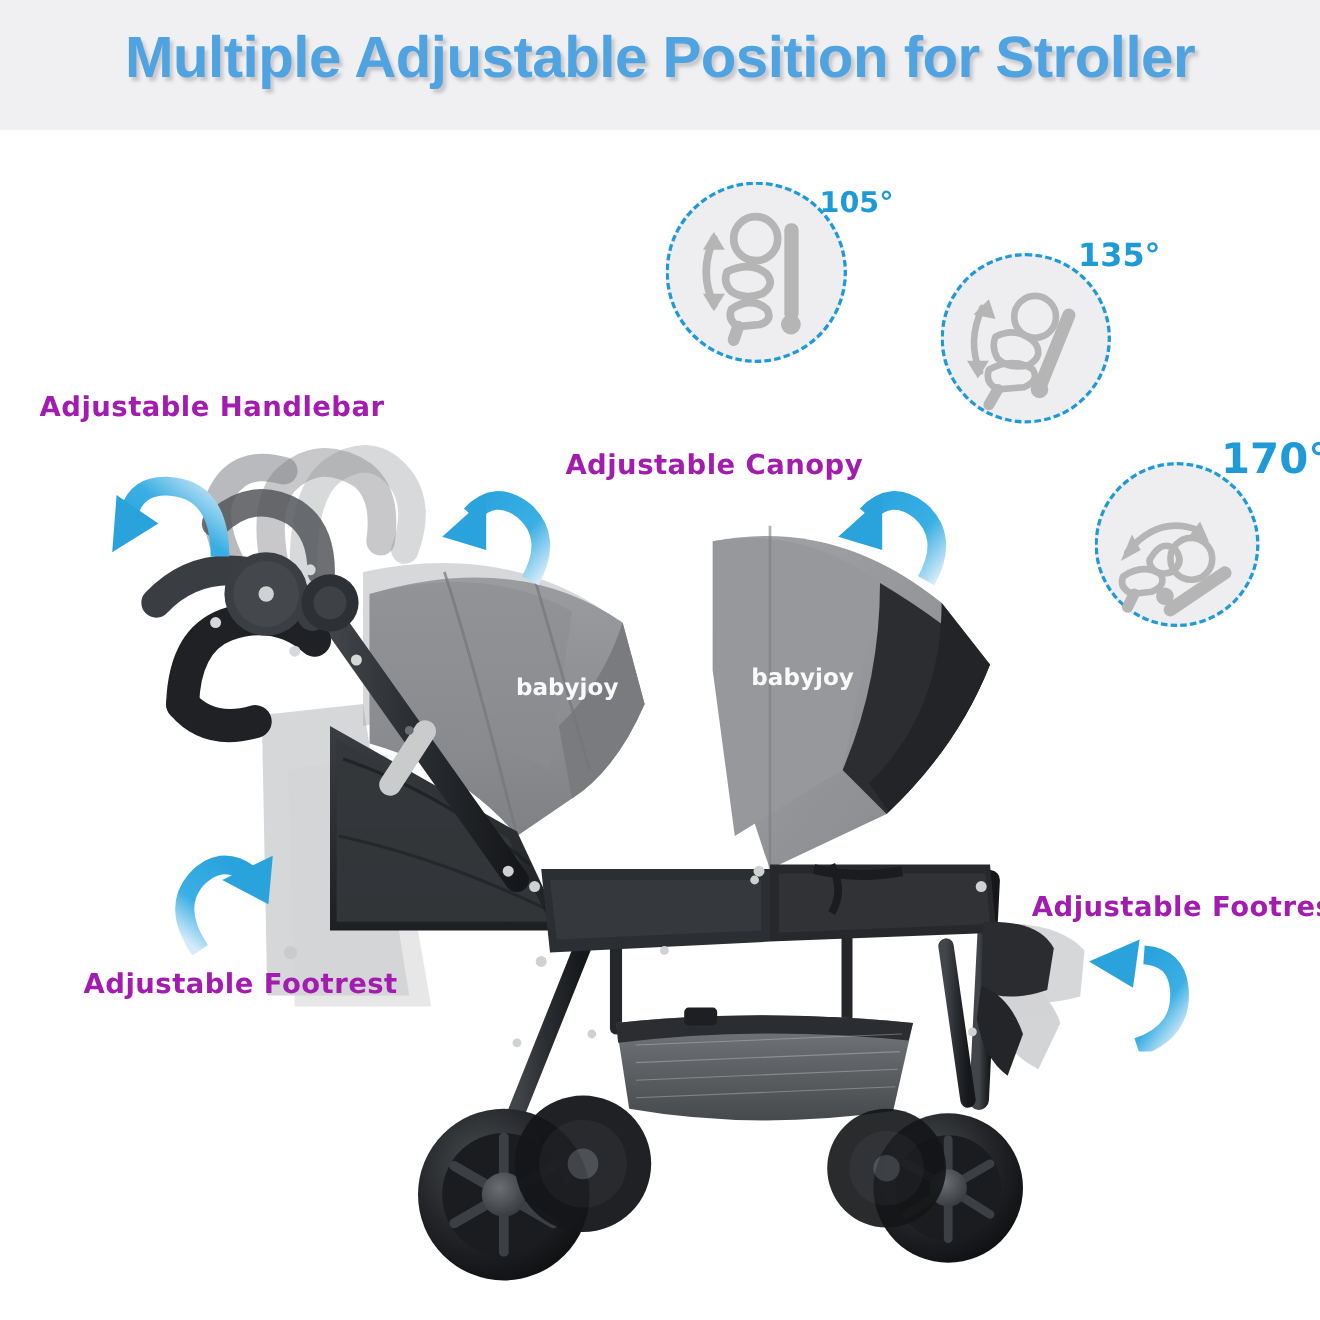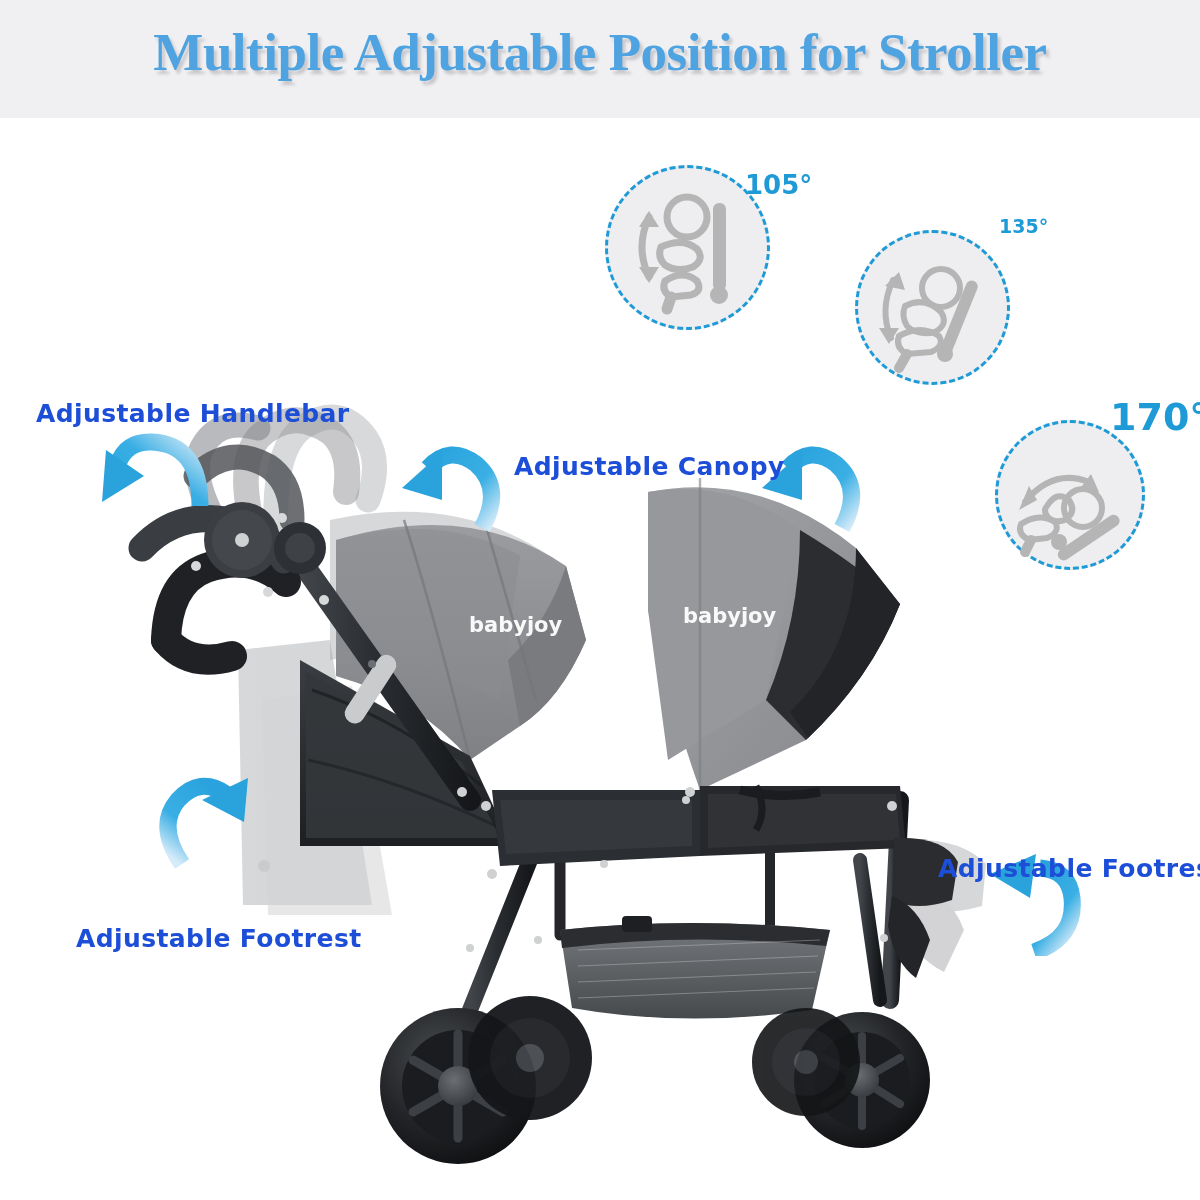--- a/index.html
+++ b/index.html
@@ -10,37 +10,36 @@
   }
 
   
   #header-band{
     position:absolute;left:0;top:0;width:1200px;height:118px;
     background:#f0f0f2;
   }
   #page-title{
     position:absolute;left:0;top:22px;width:1200px;
     text-align:center;
-    font-family:Liberation Serif, serif;
+    font-family:Liberation Sans, sans-serif;
     font-size:53px;font-weight:700;
     letter-spacing:-0.5px;
     color:#4ea3e0;
     text-shadow:3px 4px 3px rgba(150,150,160,.45);
     white-space:nowrap;
   }
 
   
   .caption{
     position:absolute;
     font-family:"DejaVu Sans", sans-serif;
     font-size:25px;font-weight:600;
-    color:#1d4ed8;
+    color:#a21caf;
     white-space:nowrap;
     letter-spacing:.4px;
-    margin-top:44px;
   }
   #cap-handlebar{left:36px;top:355px;}
   #cap-canopy{left:514px;top:408px;}
   #cap-backrest{left:76px;top:880px;}
   #cap-footrest{left:938px;top:810px;}
 
   
   .badge{position:absolute;}
   .badge .circle{
     position:absolute;left:0;top:0;
@@ -53,21 +52,21 @@
     position:absolute;
     font-family:"DejaVu Sans", sans-serif;
     font-weight:700;color:#1e9ad6;
     white-space:nowrap;
   }
   #badge-105{left:605px;top:165px;width:260px;height:160px;}
   #badge-105 .circle{width:165px;height:165px;}
   #badge-105 .deg{left:140px;top:5px;font-size:26px;}
   #badge-135{left:855px;top:215px;width:250px;height:170px;}
   #badge-135 .circle{width:155px;height:155px;top:15px;}
-  #badge-135 .deg{left:125px;top:0px;font-size:19px;margin-left:19px;}
+  #badge-135 .deg{left:125px;top:0px;font-size:29px;}
   #badge-170{left:995px;top:395px;width:245px;height:175px;}
   #badge-170 .circle{width:150px;height:150px;top:25px;}
   #badge-170 .deg{left:115px;top:0px;font-size:38px;}
 
   .badge-icon{position:absolute;left:0;top:0;}
 
   
   .arrow{position:absolute;}
 
   

